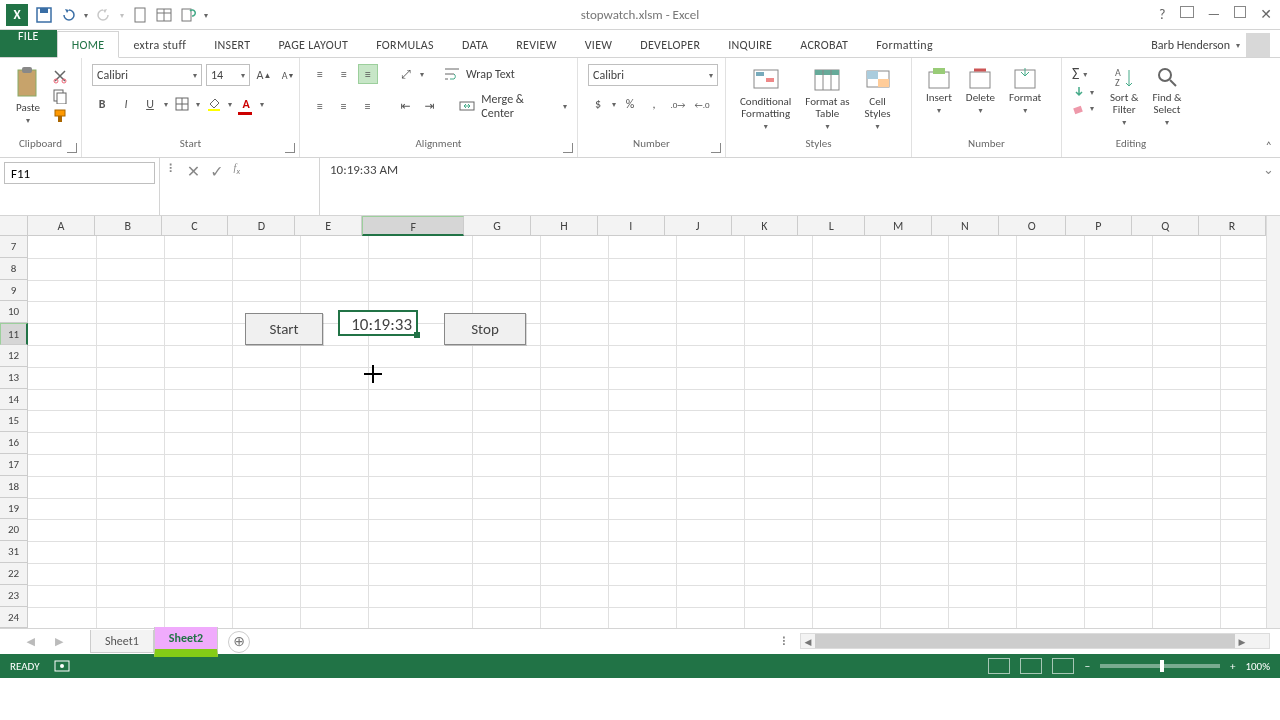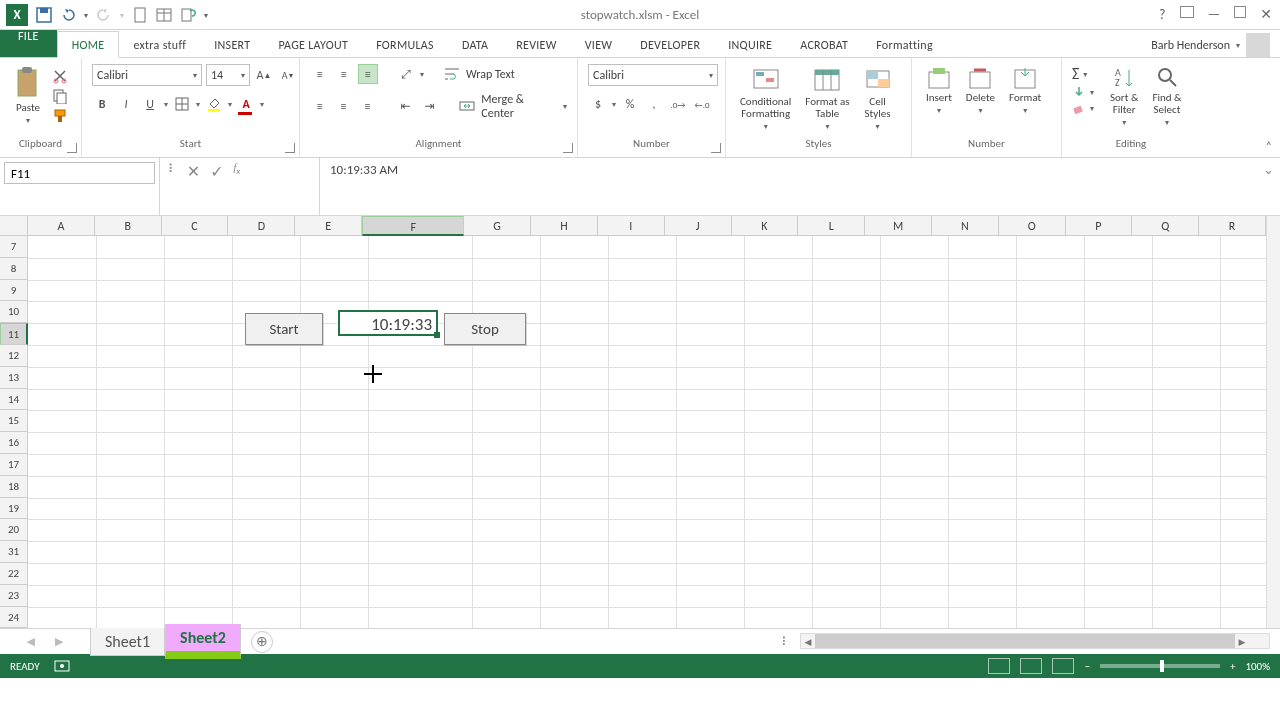--- a/index.html
+++ b/index.html
@@ -73,21 +73,21 @@
 .cursor-plus .wp::before, .cursor-plus .wp::after { content: ""; position: absolute; background: #fff; }
 .cursor-plus .wp::before { left: 9px; top: 1px; width: 0px; height: 0px; }
 
 .promo { position: absolute; width: 280px; height: 186px; background: #34a853; border-radius: 18px; color: #fff; text-align: center; padding: 30px 14px; font-family: "Times New Roman", Georgia, serif; }
 .promo .t1 { font-size: 26px; margin-bottom: 34px; }
 .promo .t2 { font-size: 21px; }
 
 
 .tabstrip { height: 26px; border-top: 1px solid #d4d4d4; display: flex; align-items: center; position: relative; background: #fff; }
 .tabnav { width: 90px; display: flex; align-items: center; justify-content: center; gap: 20px; color: #bbb; font-size: 11px; }
-.sheettab { padding: 4px 14px; border: 1px solid #ccc; border-top: none; font-size: 16px; background: #f3f3f3; color: #555; }
+.sheettab { padding: 4px 14px; border: 1px solid #ccc; border-top: none; font-size: 12px; background: #f3f3f3; color: #555; }
 .sheettab.active { background: #f0abfc; border-bottom: 8px solid #84cc16; color: #217346; font-weight: 600; }
 .newsheet { width: 22px; height: 22px; border: 1px solid #ccc; border-radius: 50%; margin-left: 10px; display: flex; align-items: center; justify-content: center; color: #777; font-size: 14px; }
 .hscroll { position: absolute; right: 10px; top: 4px; width: 470px; height: 16px; background: #f3f3f3; border: 1px solid #dcdcdc; display: flex; align-items: center; }
 .hscroll .tr { width: 14px; text-align: center; font-size: 9px; color: #777; }
 .hscroll .thumb { width: 420px; height: 100%; background: #cdcdcd; }
 .hsplit { position: absolute; right: 490px; top: 6px; color: #888; font-size: 12px; }
 
 
 .statusbar { height: 24px; background: #217346; color: #fff; display: flex; align-items: center; padding: 0 10px; font-size: 11px; gap: 14px; }
 .statusbar .right { margin-left: auto; display: flex; align-items: center; gap: 10px; }
@@ -493,21 +493,21 @@
         <div class="hline" style="top: 239.8px;"></div>
         <div class="hline" style="top: 261.6px;"></div>
         <div class="hline" style="top: 283.4px;"></div>
         <div class="hline" style="top: 305.2px;"></div>
         <div class="hline" style="top: 327px;"></div>
         <div class="hline" style="top: 348.8px;"></div>
         <div class="hline" style="top: 370.6px;"></div>
         <div class="hline" style="top: 392.4px;"></div>
       </div>
     <div class="shapebtn" style="left:217px;top:77px;width:78px">Start</div>
-    <div class="cellsel" style="left:310px;top:74px;width:100px;height:26px">
+    <div class="cellsel" style="left:310px;top:74px;width:80px;height:26px">
       <span>10:19:33</span>
       <span class="fillhandle"></span>
     </div>
     <div class="shapebtn" style="left:416px;top:77px;width:82px">Stop</div>
     <div class="cursor-plus" style="left:336px;top:129px"><span class="wp"></span></div>
   </div>
   <div class="vscroll"></div>
 </div>
 
 <div class="tabstrip">

